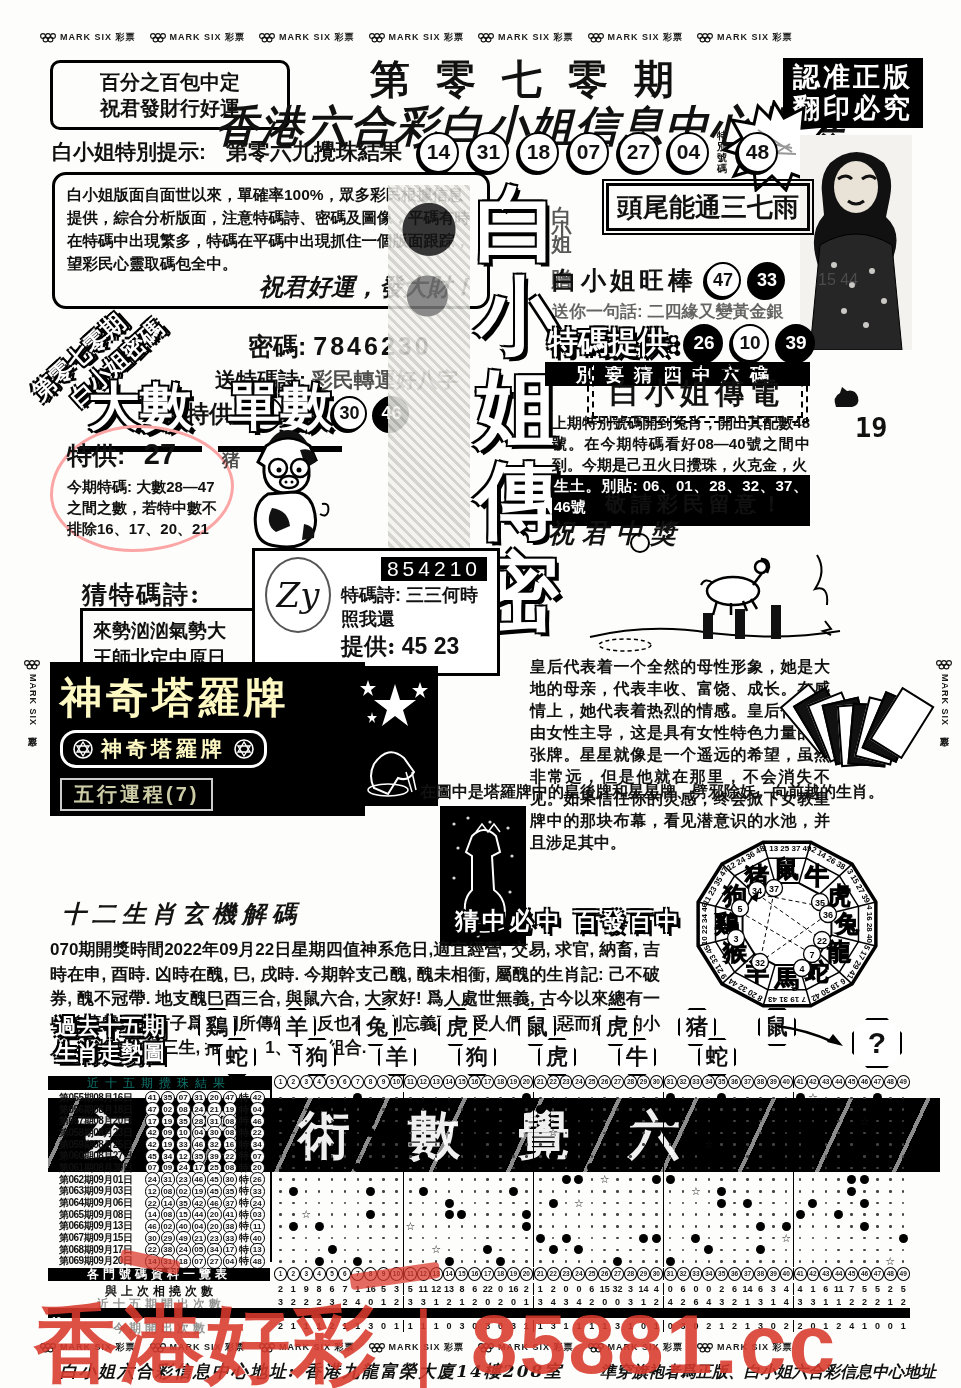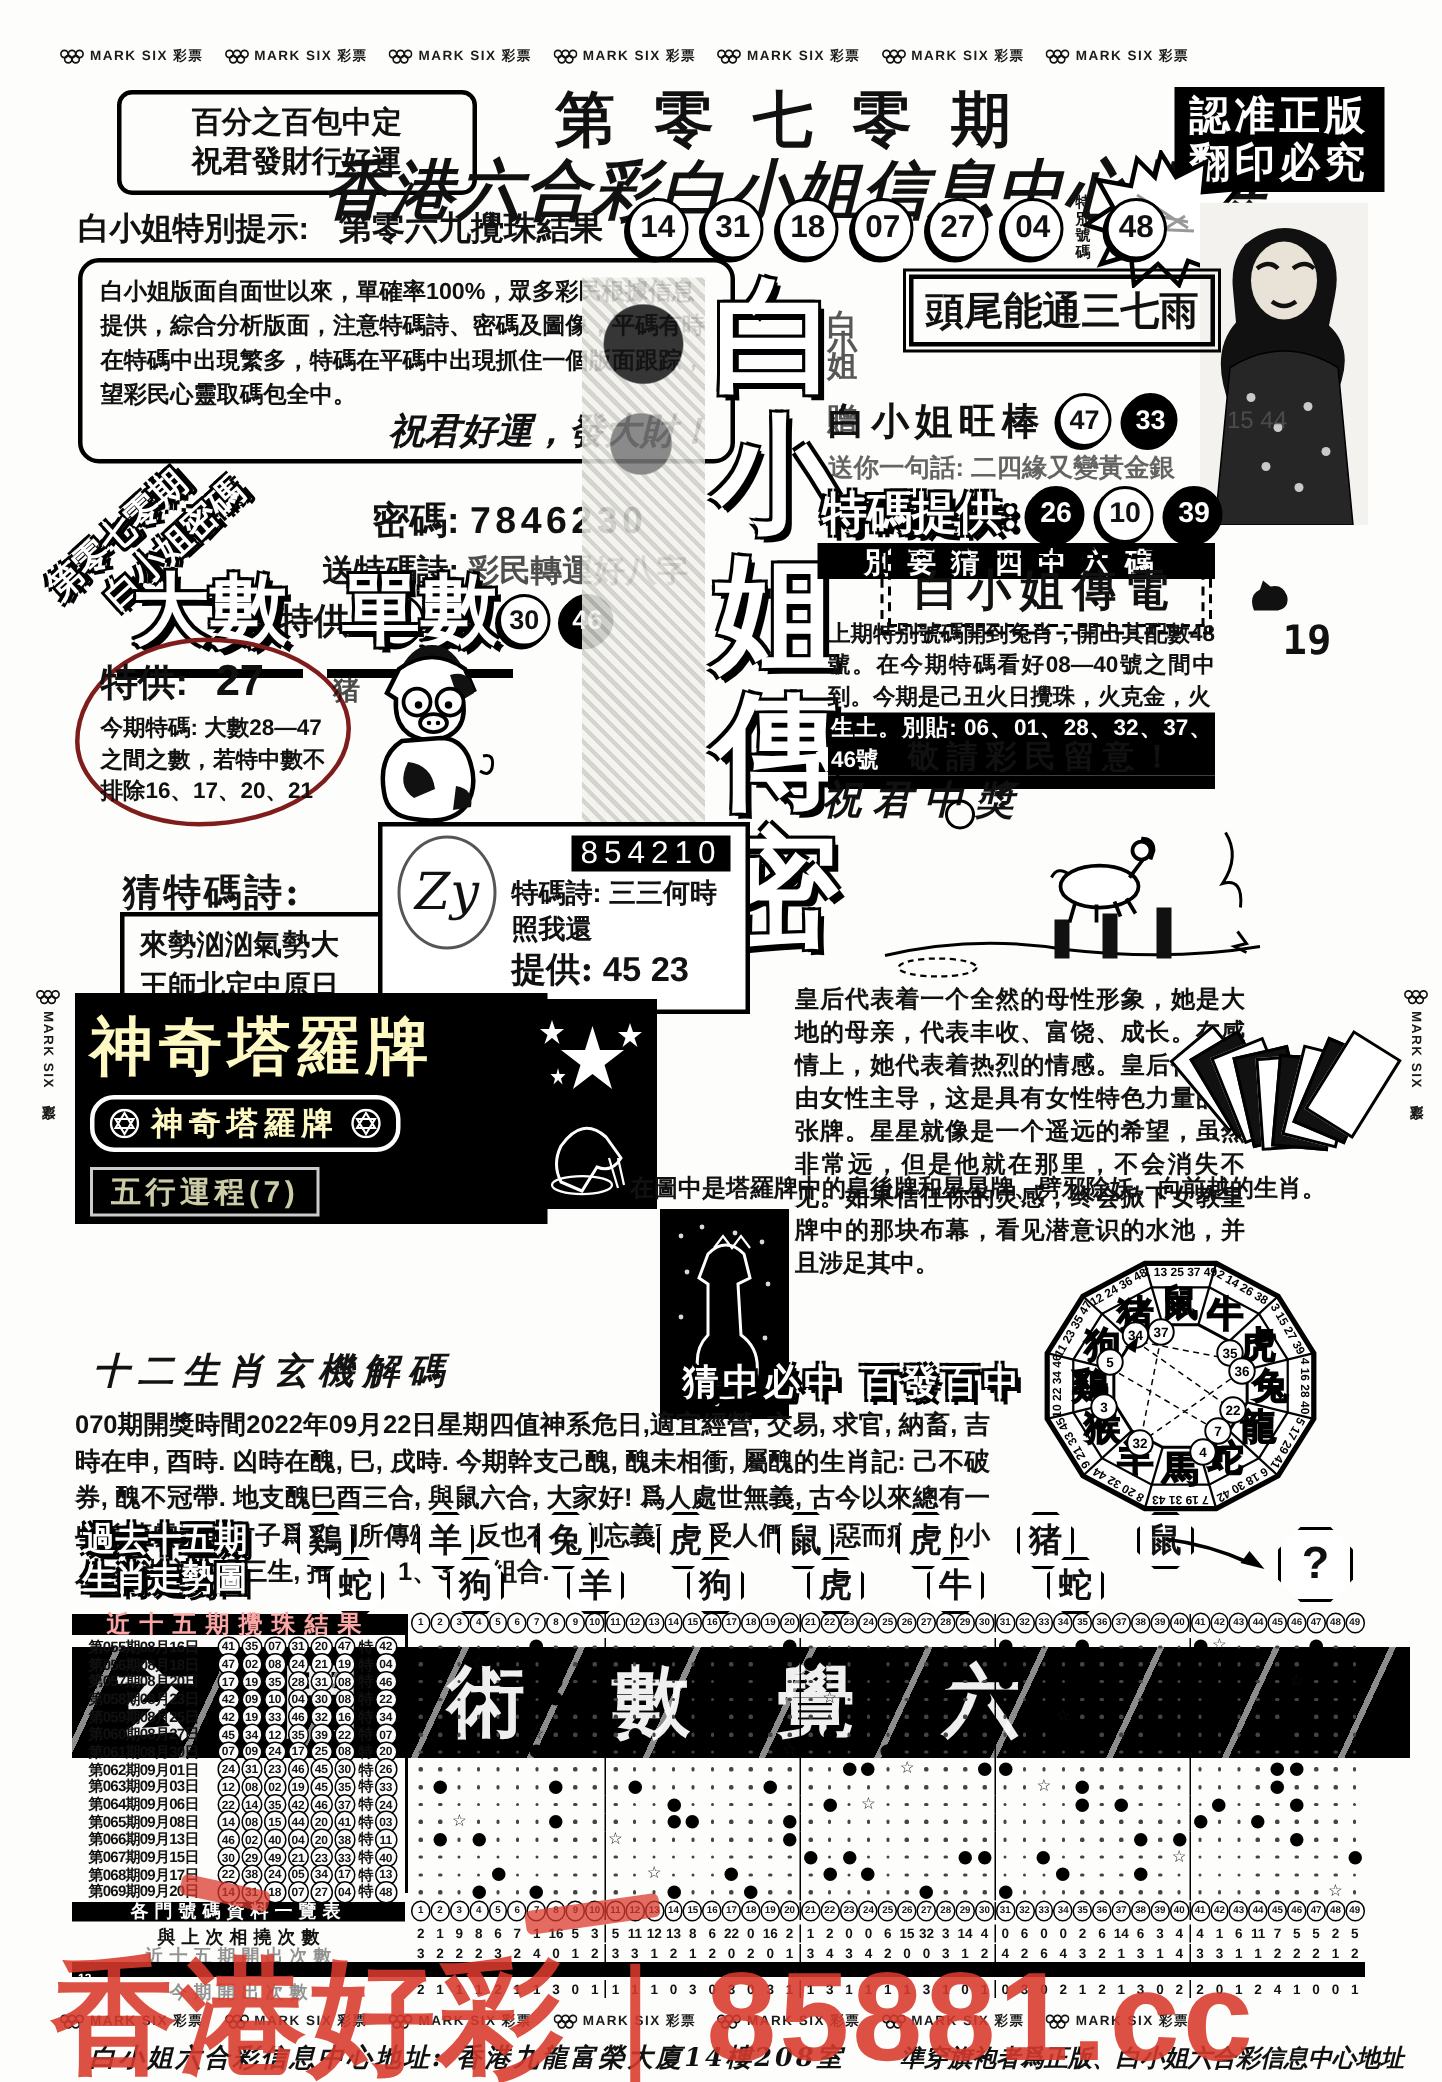--- a/index.html
+++ b/index.html
@@ -29,37 +29,37 @@
   #introBox{border:3px solid #000;border-radius:14px;padding:8px 12px;font-size:15.5px;font-weight:900;line-height:23px;}
   #introWish{font-size:24px;font-style:italic;text-align:right;font-family:"DejaVu Serif",serif;}
   .kv{font-weight:900;}
   
   #centerTitle{display:flex;flex-direction:column;align-items:center;line-height:92px;font-size:84px;font-weight:900;font-family:"DejaVu Serif",serif;}
   
   #poemBox{border:3px solid #000;outline:2px solid #000;outline-offset:2px;padding:3px 8px;font-size:26px;font-weight:900;line-height:36px;white-space:nowrap;}
   #chuandianBox{border:2px dashed #000;outline:2px dashed #000;outline-offset:3px;padding:2px 16px;font-size:29px;font-weight:900;letter-spacing:6px;}
   .body-text{font-size:15px;font-weight:900;line-height:21px;text-align:justify;}
   
-  #cloud{border:3px solid #7f1d1d;border-radius:48% 52% 55% 45%/55% 48% 52% 45%;padding:10px 14px;}
+  #cloud{border:3px solid #fca5a5;border-radius:48% 52% 55% 45%/55% 48% 52% 45%;padding:10px 14px;}
   #poemSmallBox{border:3px solid #000;padding:6px 10px;font-size:19px;font-weight:900;line-height:27px;}
   #codeBox{border:3px solid #000;background:#fff;padding:6px 10px;}
   .sig-circle{width:72px;height:72px;border:2px solid #555;border-radius:50%;display:flex;align-items:center;justify-content:center;font-family:"DejaVu Serif",serif;font-style:italic;font-size:34px;}
   
   #tarotBox{background:#000;color:#fef9c3;padding:8px 10px;}
   #tarotTitle{font-size:42px;font-weight:900;letter-spacing:4px;}
   .pill{border:3px solid #fff;border-radius:16px;display:inline-flex;align-items:center;gap:8px;padding:2px 10px;font-size:21px;font-weight:900;letter-spacing:4px;}
   .tarot-card{background:#000;border:2px solid #000;position:relative;overflow:hidden;}
   
   #banner{background:#000;color:#efefef;font-size:52px;font-weight:900;letter-spacing:58px;padding-left:30px;overflow:hidden;white-space:nowrap;position:relative;font-family:"DejaVu Serif",serif;}
   #banner:after{content:"";position:absolute;inset:0;background:repeating-linear-gradient(115deg,transparent 0 26px,rgba(255,255,255,.55) 26px 30px,transparent 30px 70px);}
   #subHeader{font-size:24px;font-weight:900;font-style:italic;letter-spacing:6px;font-family:"DejaVu Serif",serif;}
   
   .badge{width:34px;height:34px;border:2.5px solid #000;display:inline-flex;align-items:center;justify-content:center;font-size:22px;font-weight:900;clip-path:polygon(30% 0,70% 0,100% 30%,100% 70%,70% 100%,30% 100%,0 70%,0 30%);background:#fff;}
   
-  #resultsHeader{background:#000;color:#fca5a5;font-weight:700;font-size:16px;letter-spacing:6px;display:flex;align-items:center;justify-content:center;}
+  #resultsHeader{background:#000;color:#0f766e;font-weight:400;font-size:12px;letter-spacing:6px;display:flex;align-items:center;justify-content:center;}
   .res-row{display:flex;align-items:center;height:11.7px;}
   .res-label{font-size:10px;font-weight:900;width:86px;letter-spacing:-0.5px;padding-left:11px;}
   .mini-ball{width:12.5px;height:12.5px;border:1px solid #000;border-radius:50%;display:inline-flex;align-items:center;justify-content:center;font-size:8px;font-weight:900;background:#fff;margin-right:1px;}
   .te{font-size:10px;font-weight:900;margin:0 1px;}
   
   .dm-row{display:flex;height:11.7px;align-items:center;}
   .dm-cell{width:12.9px;display:flex;align-items:center;justify-content:center;height:100%;}
   .dm-cell.gdiv{border-left:1.5px solid #000;}
   .dot-small{width:2.5px;height:2.5px;border-radius:50%;background:#444;}
   .dot-big{width:9px;height:9px;border-radius:50%;background:#000;}
@@ -237,21 +237,21 @@
         <circle cx="3" cy="4" r="2.4" fill="none" stroke="#111" stroke-width="1.1"></circle>
         <circle cx="8" cy="4" r="2.4" fill="none" stroke="#111" stroke-width="1.1"></circle>
         <circle cx="13" cy="4" r="2.4" fill="none" stroke="#111" stroke-width="1.1"></circle>
         <circle cx="5.5" cy="7.5" r="2.4" fill="none" stroke="#111" stroke-width="1.1"></circle>
         <circle cx="10.5" cy="7.5" r="2.4" fill="none" stroke="#111" stroke-width="1.1"></circle>
       </svg>
       <span>MARK SIX 彩票</span>
     </span>
   </div>
 
-<div class="abs" id="topLeftBox" style="left:50px;top:60px;width:218px;margin-left:28px;">
+<div class="abs" id="topLeftBox" style="left:50px;top:60px;width:218px;">
   <div>百分之百包中定</div>
   <div>祝君發財行好運</div>
 </div>
 <div class="abs caligraphy" id="issueTitle" style="left:300px;top:52px;width:470px;">第零七零期</div>
 <div class="abs caligraphy" id="provider" style="left:215px;top:98px;">香港六合彩白小姐信息中心提供</div>
 <div class="abs" id="stamp" style="left:783px;top:58px;width:128px;">
   <div>認准正版</div>
   <div>翻印必究</div>
 </div>
 

